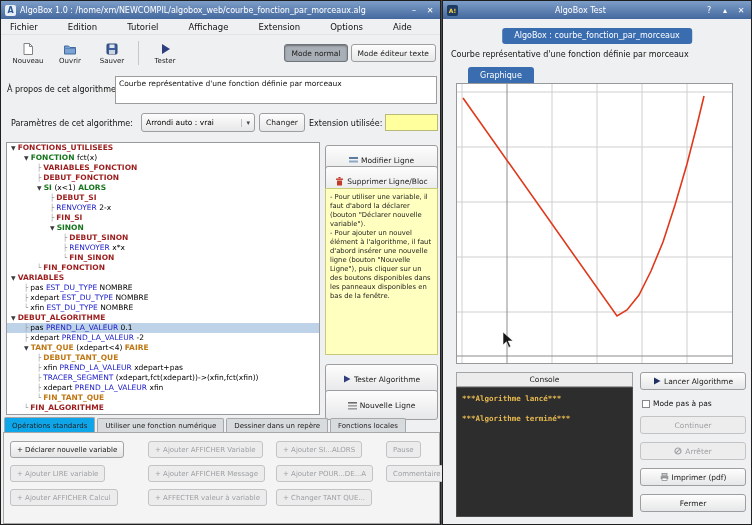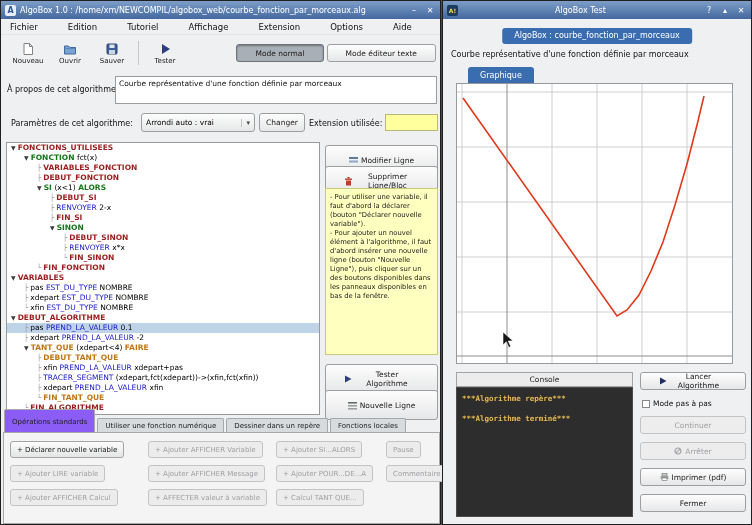--- a/index.html
+++ b/index.html
@@ -19,21 +19,21 @@
   .appicon.dark { background:#1d3a60; color:#ffd34d; font-size:6px; }
 
   .menubar { height:16px; display:flex; align-items:center; gap:30px; padding:0 9px; font-size:8.5px; color:#111; border-bottom:1px solid #e3e4e5; }
   .menubar span { cursor:default; }
 
   .toolbar { height:36px; display:flex; align-items:center; padding:0 6px; position:relative; }
   .tool { width:42px; display:flex; flex-direction:column; align-items:center; gap:1px; font-size:7px; color:#222; }
   .vsep { width:1px; height:24px; background:#c7c8c9; margin:0 5px; }
   .modebtns { position:absolute; right:4px; top:9px; display:flex; gap:3px; }
 
-  .qbtn { font-family:inherit; font-size:7.5px; color:#1a1a1a; background:linear-gradient(#fdfdfd,#e6e7e8); border:1px solid #9c9ea0; border-radius:3px; display:inline-flex; align-items:center; justify-content:center; gap:3px; padding:0 18px; height:18px; }
+  .qbtn { font-family:inherit; font-size:7.5px; color:#1a1a1a; background:linear-gradient(#fdfdfd,#e6e7e8); border:1px solid #9c9ea0; border-radius:3px; display:inline-flex; align-items:center; justify-content:center; gap:3px; padding:0 6px; height:18px; }
   .qbtn.pressed { background:#a9afb6; border-color:#6e747a; box-shadow:inset 0 1px 2px rgba(0,0,0,.35); }
   .qbtn.dis { color:#9d9fa1; background:#ededee; border-color:#c2c3c4; }
 
   .flabel { position:absolute; font-size:8px; color:#111; white-space:nowrap; }
   #about-box { position:absolute; left:114px; top:75px; width:322px; height:28px; background:#fff; border:1px solid #9a9c9e; font-size:7.5px; padding:2px 3px; color:#111; overflow:hidden; }
   .combo { position:absolute; left:140px; top:112px; width:114px; height:19px; background:linear-gradient(#fdfdfd,#e6e7e8); border:1px solid #9c9ea0; border-radius:3px; display:flex; align-items:center; font-size:7.5px; padding:0 4px; }
   .combo .carrow { margin-left:auto; font-size:7px; color:#444; border-left:1px solid #c0c0c0; padding-left:4px; }
   #changer-btn { position:absolute; left:258px; top:112px; width:46px; height:19px; }
   #ext-field { position:absolute; left:384px; top:113px; width:53px; height:17px; background:#ffff9e; border:1px solid #b9b97a; font-size:7.5px; padding:0 2px; }
 
@@ -44,21 +44,21 @@
   .tg.ar { color:#3a3a3a; font-size:6px; }
   .c-r { color:#9b1c1c; font-weight:bold; }
   .c-g { color:#16741d; font-weight:bold; }
   .c-b { color:#1717c9; }
   .c-o { color:#c07713; font-weight:bold; }
   .sidebtn { position:absolute; left:324px; width:113px; height:30px; }
   #help-box { position:absolute; left:324px; top:187px; width:113px; height:167px; background:#ffffbf; border:1px solid #c9c97a; font-size:6.8px; line-height:1.32; padding:4px; color:#222; white-space:pre-line; overflow:hidden; }
 
   #panel-tabs { position:absolute; left:3px; top:416px; display:flex; align-items:flex-end; height:16px; }
   .tab { height:15px; display:flex; align-items:center; padding:0 7px; font-size:7px; color:#222; background:#d8dbde; border:1px solid #a6a8aa; border-bottom:none; border-radius:2px 2px 0 0; margin-right:2px; }
-  .tab.active { background:#8b5cf6; height:24px; }
+  .tab.active { background:#0ea5e9; height:16px; }
 
   #bottom-panel { position:absolute; left:2px; top:431px; width:437px; height:92px; background:#f4f4f5; border:1px solid #a6a8aa; padding:8px 6px 0 6px; }
   #actions-grid { display:grid; grid-template-columns:134px 124px 106px auto; column-gap:4px; row-gap:7px; }
   .abtn { font-family:inherit; font-size:7px; height:17px; padding:0 6px; justify-self:start; color:#161616; background:linear-gradient(#fcfcfc,#e4e5e6); border:1px solid #a2a4a6; border-radius:3px; }
   .abtn.dis { color:#9d9fa1; background:#ececed; border-color:#c2c3c4; }
 
   
   #badge { position:absolute; left:50%; transform:translateX(-50%); top:27px; height:16px; line-height:16px; background:#3a6db0; color:#fff; font-size:8px; padding:0 12px; border-radius:3px; white-space:nowrap; }
   #subtitle { position:absolute; left:8px; top:49px; font-size:8px; color:#111; white-space:nowrap; }
   #graph-tab { position:absolute; left:25px; top:66px; height:17px; line-height:17px; background:#3a6db0; color:#fff; font-size:8px; padding:0 12px; border-radius:3px 3px 0 0; }
@@ -237,21 +237,21 @@
           <button class="abtn">+ Déclarer nouvelle variable</button>
           <button class="abtn dis">+ Ajouter AFFICHER Variable</button>
           <button class="abtn dis">+ Ajouter SI...ALORS</button>
           <button class="abtn dis">Pause</button>
           <button class="abtn dis">+ Ajouter LIRE variable</button>
           <button class="abtn dis">+ Ajouter AFFICHER Message</button>
           <button class="abtn dis">+ Ajouter POUR...DE...A</button>
           <button class="abtn dis">Commentaire</button>
           <button class="abtn dis">+ Ajouter AFFICHER Calcul</button>
           <button class="abtn dis">+ AFFECTER valeur à variable</button>
-          <button class="abtn dis">+ Calcul TANT QUE...</button>
+          <button class="abtn dis">+ Changer TANT QUE...</button>
         </div>
     </div>
   </section>
 
   <section class="win" id="test-win">
 
     <div class="tbar">
       <span class="appicon dark">A!</span>
       <span class="ttext center">AlgoBox Test</span>
       <span class="tbtn">?</span>
@@ -279,21 +279,21 @@
         </g>
         <line x1="50" y1="0" x2="50" y2="279" stroke="#8c8c8c"></line>
         <line x1="0" y1="272" x2="275" y2="272" stroke="#8c8c8c"></line>
         <path fill="none" stroke-width="1.6" d="M6,14 L160,232 L170,226 L182,211 L194,187 L206,158 L218,121 L230,80 L240,41 L247,12" stroke="#df391b"></path>
         <polygon points="46,248 46,261 49.4,257.8 51.8,263.4 53.7,262.5 51.3,257 56,257" fill="#151515" stroke="#fff" stroke-width="0.6"></polygon>
       </svg>
     </div>
 
     <div id="console-head">Console</div>
     <div id="console-out">
-        <div class="cline">***Algorithme repère***</div>
+        <div class="cline">***Algorithme lancé***</div>
         <div class="cline"></div>
         <div class="cline">***Algorithme terminé***</div>
       </div>
 
     <button class="qbtn rbtn" style="top:371px;">
       <span class="micon">
         <svg width="8" height="8">
             <polygon points="1,0.5 7.5,4 1,7.5" fill="#1f2f63"></polygon>
           </svg>
       </span>

